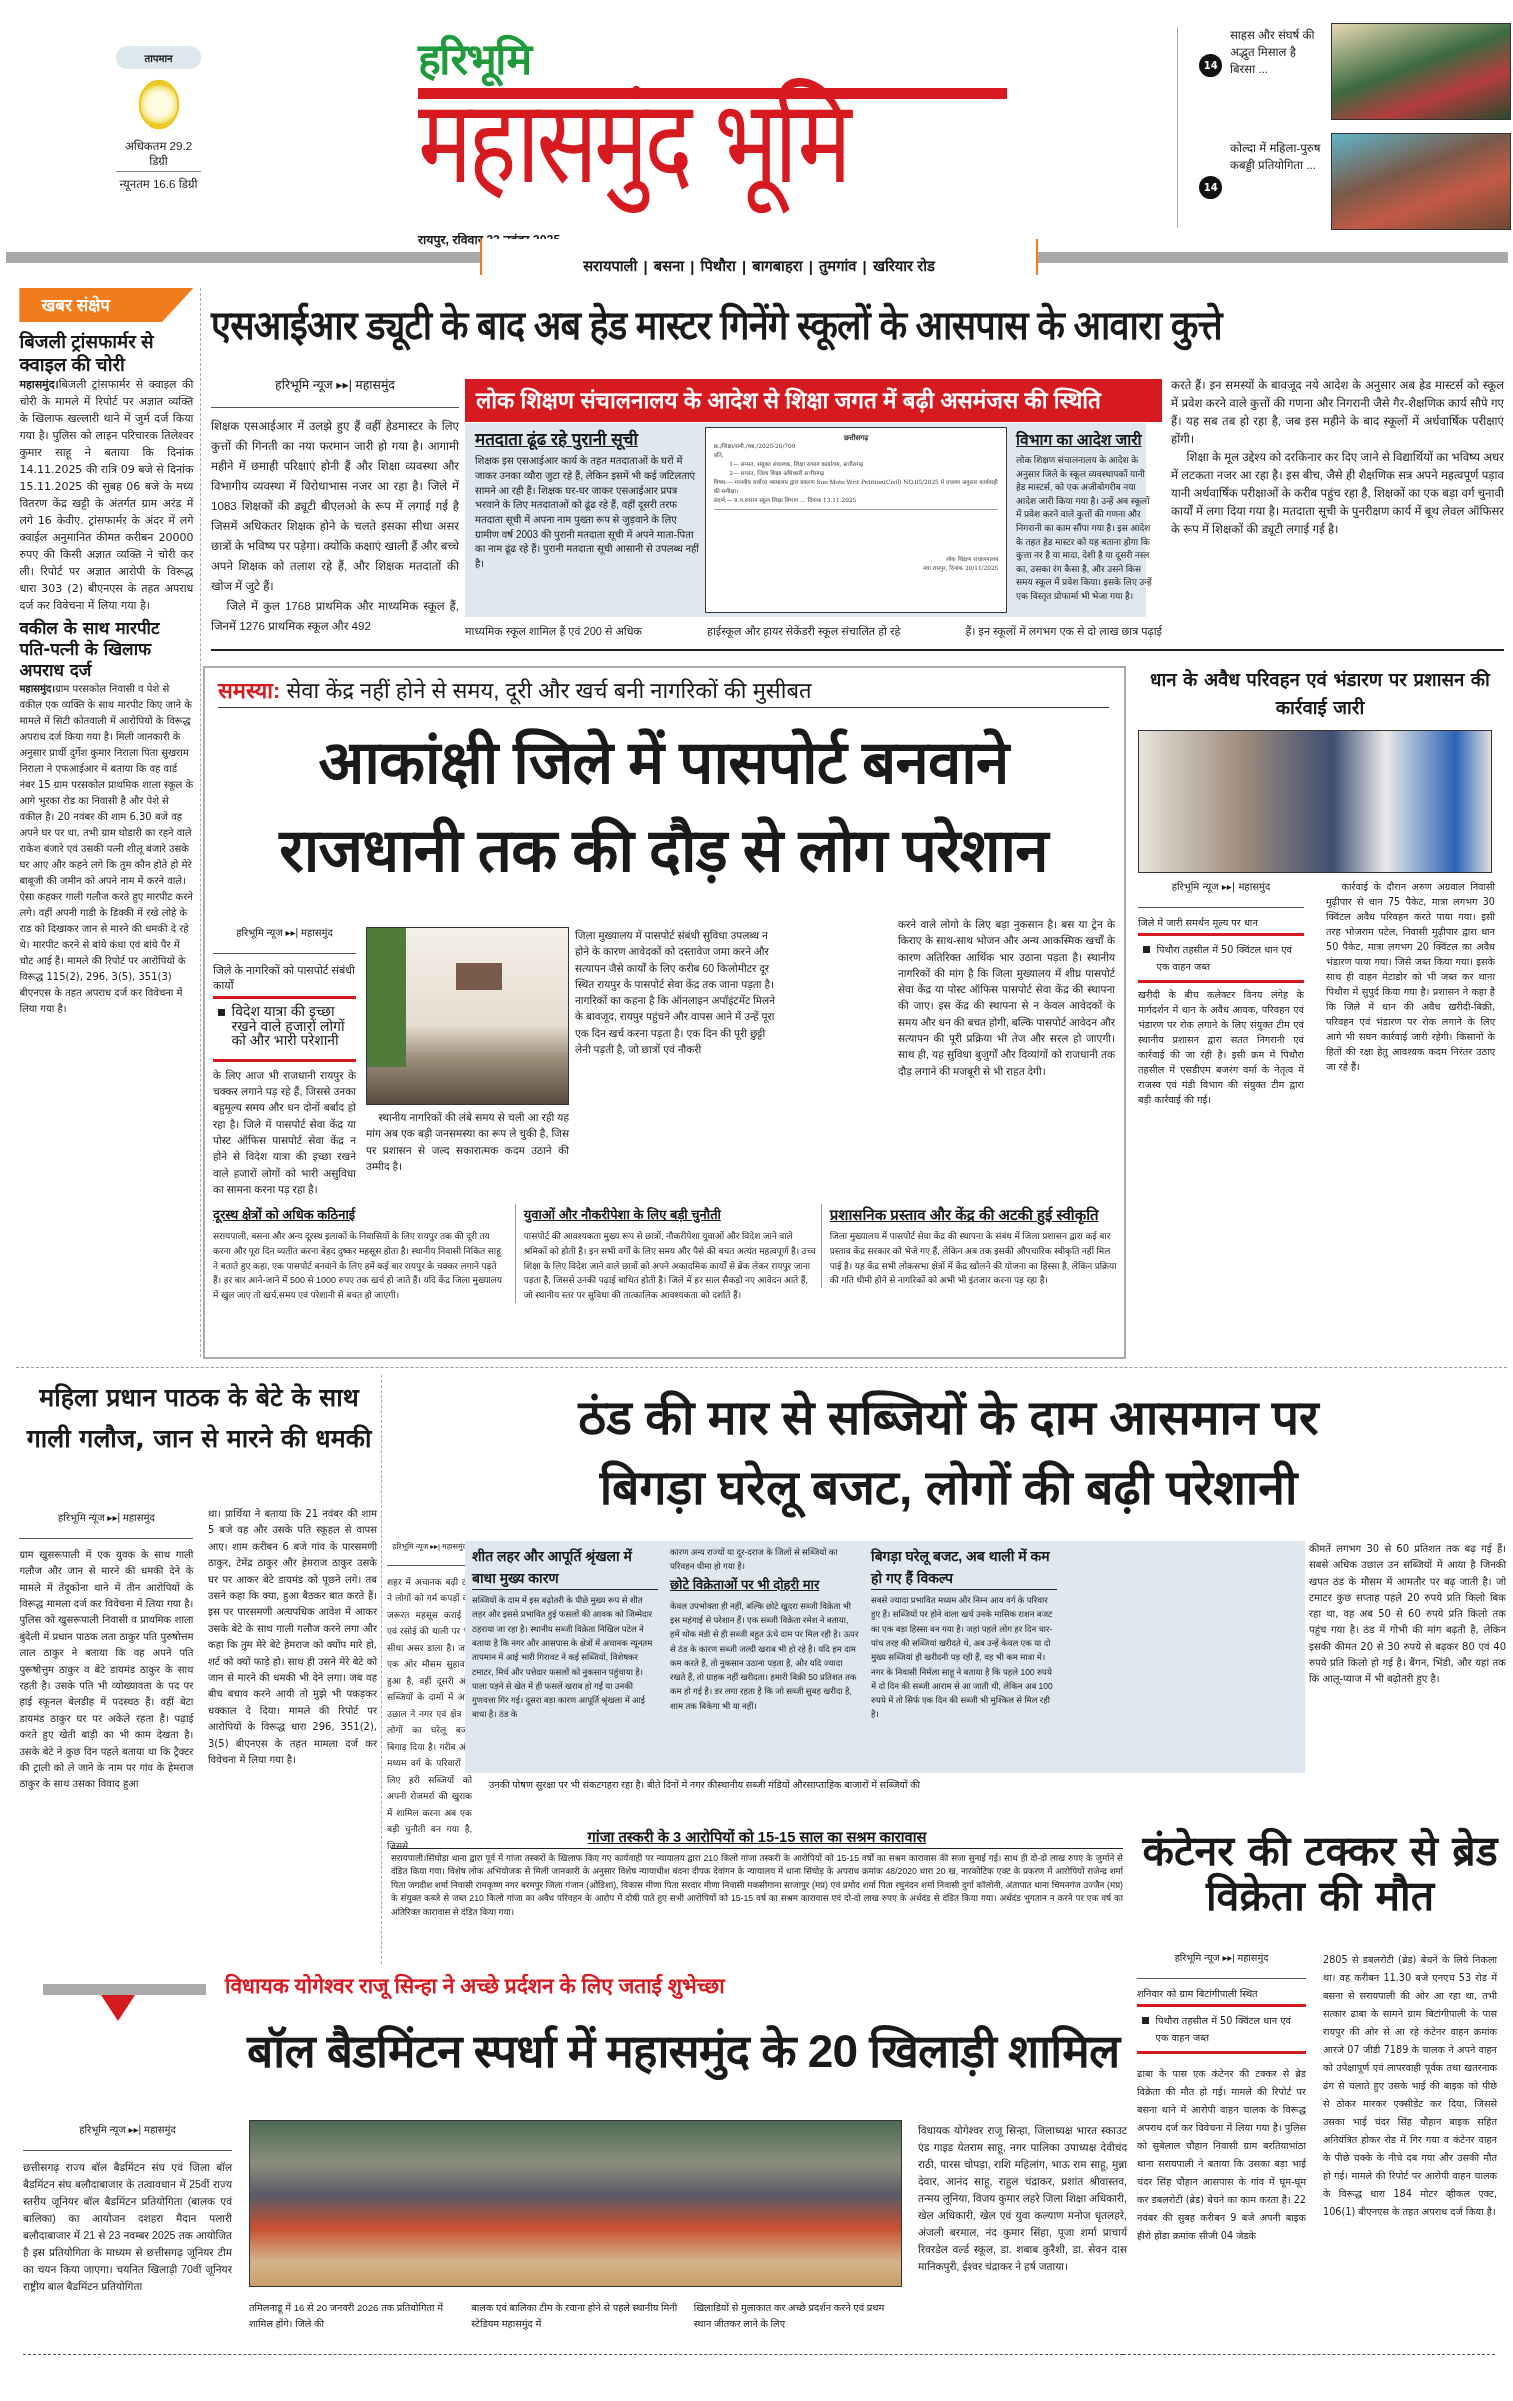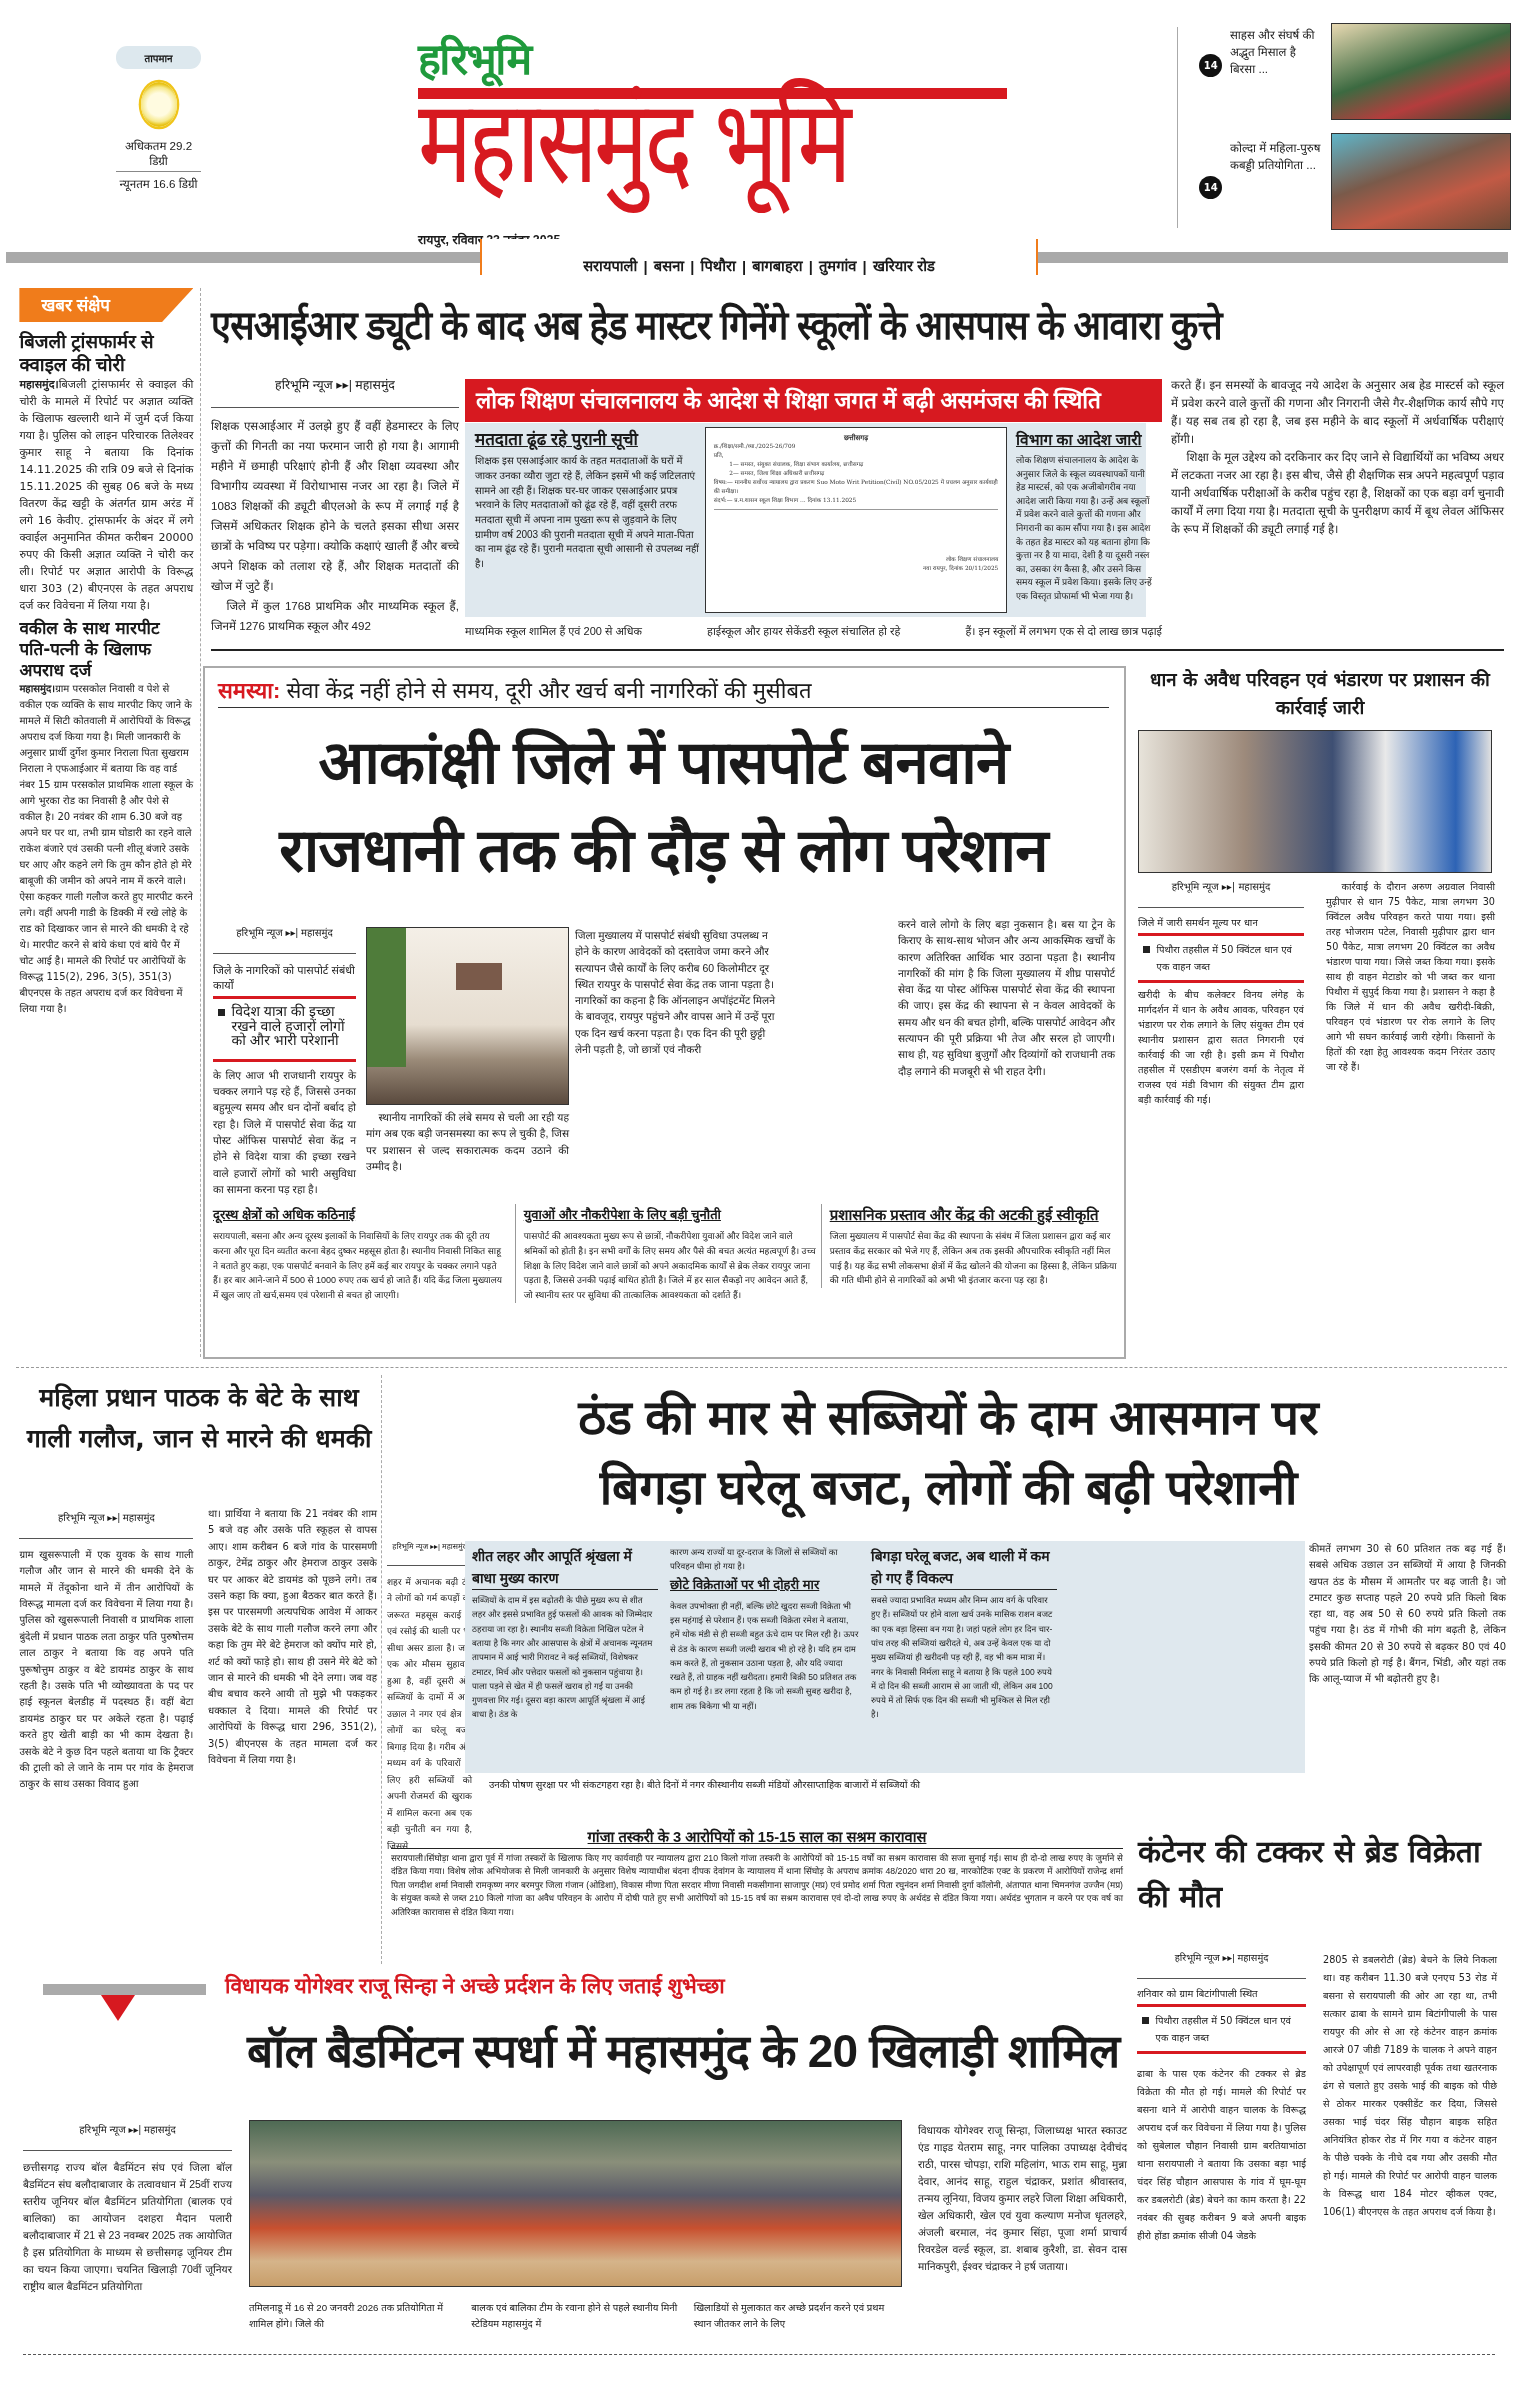--- a/index.html
+++ b/index.html
@@ -200,21 +200,21 @@
   <span>स्थानीय सब्जी मंडियों और</span>
   <span>साप्ताहिक बाजारों में सब्जियों की</span>
 </div>
 <div class="abs body-text" style="left:1309px;top:1541px;width:197px;font-size:10px;line-height:16.3px">कीमतें लगभग 30 से 60 प्रतिशत तक बढ़ गई हैं। सबसे अधिक उछाल उन सब्जियों में आया है जिनकी खपत ठंड के मौसम में आमतौर पर बढ़ जाती है। जो टमाटर कुछ सप्ताह पहले 20 रुपये प्रति किलो बिक रहा था, वह अब 50 से 60 रुपये प्रति किलो तक पहुंच गया है। ठंड में गोभी की मांग बढ़ती है, लेकिन इसकी कीमत 20 से 30 रुपये से बढ़कर 80 एवं 40 रुपये प्रति किलो हो गई है। बैंगन, भिंडी, और यहां तक कि आलू-प्याज में भी बढ़ोतरी हुए है।</div>
 
 <div class="abs" style="left:391px;top:1826px;width:732px">
   <div style="text-align:center;font-family:'Liberation Sans',sans-serif;font-weight:bold;font-size:14.7px;text-decoration:underline;border-bottom:0.8px solid #222;padding-bottom:1.5px">गांजा तस्करी के 3 आरोपियों को 15-15 साल का सश्रम कारावास</div>
   <div class="cond" style="font-size:8.7px;line-height:13.6px;text-align:justify;margin-top:3.1px"><span>सरायपाली।</span><span>सिंघोड़ा थाना द्वारा पूर्व में गांजा तस्करों के खिलाफ किए गए कार्यवाही पर न्यायालय द्वारा 210 किलो गांजा तस्करी के आरोपियों को 15-15 वर्षों का सश्रम कारावास की सजा सुनाई गई। साथ ही दो-दो लाख रुपए के जुर्माने से दंडित किया गया। विशेष लोक अभियोजक से मिली जानकारी के अनुसार विशेष न्यायाधीश बंदना दीपक देवांगन के न्यायालय में थाना सिंघोड़ के अपराध क्रमांक 48/2020 धारा 20 ख, नारकोटिक एक्ट के प्रकरण में आरोपियों राजेन्द्र शर्मा पिता जगदीश शर्मा निवासी रामकृष्ण नगर बरमपुर जिला गंजान (ओडिशा), विकास मीणा पिता सरदार मीणा निवासी मकसीगाना साजापुर (मप्र) एवं प्रमोद शर्मा पिता रघुनंदन शर्मा निवासी दुर्गा कॉलोनी, अंतापात थाना चिमनगंज उज्जैन (मप्र) के संयुक्त कब्जे से जब्त 210 किलो गांजा का अवैध परिवहन के आरोप में दोषी पाते हुए सभी आरोपियों को 15-15 वर्ष का सश्रम कारावास एवं दो-दो लाख रुपए के अर्थदंड से दंडित किया गया। अर्थदंड भुगतान न करने पर एक वर्ष का अतिरिक्त कारावास से दंडित किया गया।</span></div>
 </div>
 
-<div class="abs" style="left:1138px;top:1829px;width:364px;font-family:'DejaVu Sans',sans-serif;font-weight:bold;font-size:30px;line-height:45px">कंटेनर की टक्कर से ब्रेड विक्रेता की मौत</div>
+<div class="abs" style="left:1138px;top:1829px;width:364px;text-align:center;font-family:'DejaVu Sans',sans-serif;font-weight:bold;font-size:41px;line-height:45px">कंटेनर की टक्कर से ब्रेड विक्रेता की मौत</div>
 <div class="abs" style="left:1137px;top:1951px;width:169px">
   <div class="byline" style="font-size:9.7px"><span>हरिभूमि न्यूज</span> ▸▸| <span>महासमुंद</span></div>
   <div style="font-size:9.7px">शनिवार को ग्राम बिटांगीपाली स्थित</div>
   <div class="redline"></div>
   <div class="bullet" style="font-size:9.7px;font-family:'DejaVu Sans',sans-serif">पिथौरा तहसील में 50 क्विंटल धान एवं एक वाहन जब्त</div>
   <div class="redline"></div>
   <div class="body-text" style="font-size:9.7px;line-height:18px;margin-top:11px">ढाबा के पास एक कंटेनर की टक्कर से ब्रेड विक्रेता की मौत हो गई। मामले की रिपोर्ट पर बसना थाने में आरोपी वाहन चालक के विरूद्ध अपराध दर्ज कर विवेचना में लिया गया है। पुलिस को सुबेलाल चौहान निवासी ग्राम बरतियाभांठा थाना सरायपाली ने बताया कि उसका बड़ा भाई चंदर सिंह चौहान आसपास के गांव में घूम-घूम कर डबलरोटी (ब्रेड) बेचने का काम करता है। 22 नवंबर की सुबह करीबन 9 बजे अपनी बाइक हीरो होंडा क्रमांक सीजी 04 जेडके</div>
 </div>
 <div class="abs body-text" style="left:1323px;top:1951px;width:174px;font-size:9.7px;line-height:18px">2805 से डबलरोटी (ब्रेड) बेचने के लिये निकला था। वह करीबन 11.30 बजे एनएच 53 रोड में बसना से सरायपाली की ओर आ रहा था, तभी सत्कार ढाबा के सामने ग्राम बिटांगीपाली के पास रायपुर की ओर से आ रहे कंटेनर वाहन क्रमांक आरजे 07 जीडी 7189 के चालक ने अपने वाहन को उपेक्षापूर्ण एवं लापरवाही पूर्वक तथा खतरनाक ढंग से चलाते हुए उसके भाई की बाइक को पीछे से ठोकर मारकर एक्सीडेंट कर दिया, जिससे उसका भाई चंदर सिंह चौहान बाइक सहित अनियंत्रित होकर रोड में गिर गया व कंटेनर वाहन के पीछे चक्के के नीचे दब गया और उसकी मौत हो गई। मामले की रिपोर्ट पर आरोपी वाहन चालक के विरूद्ध धारा 184 मोटर व्हीकल एक्ट, 106(1) बीएनएस के तहत अपराध दर्ज किया है।</div>
 <div class="abs" style="left:1123px;top:2354px;width:372px;border-top:0.8px dashed #555"></div>

